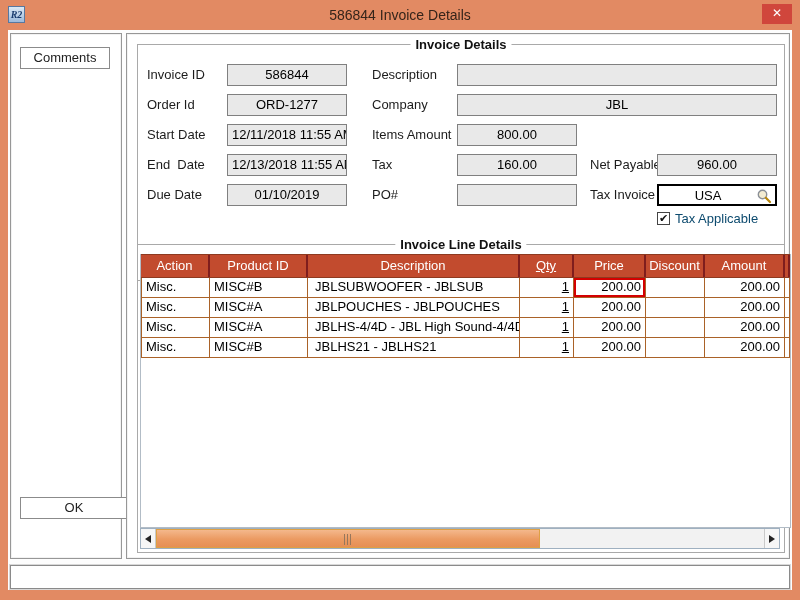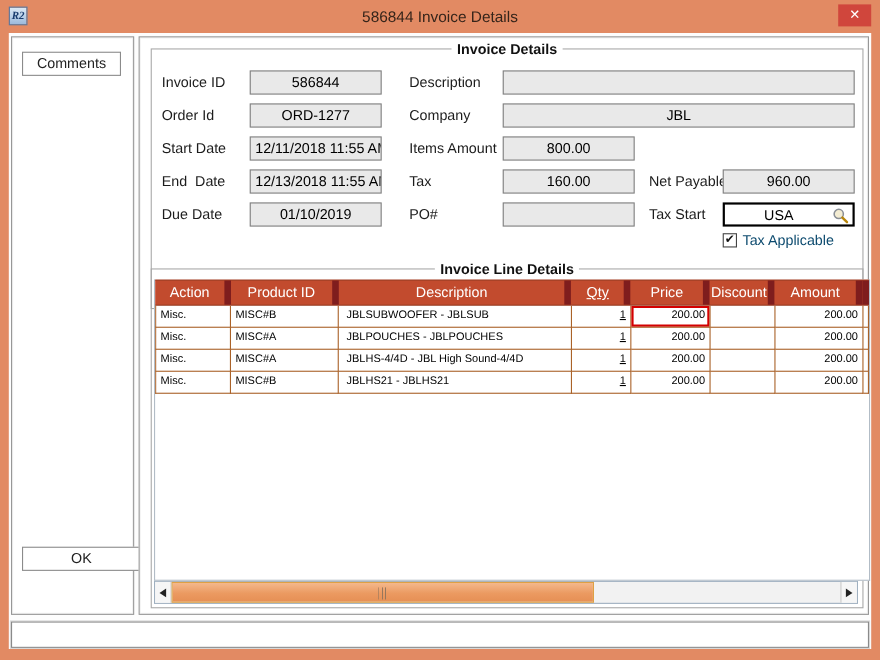--- a/index.html
+++ b/index.html
@@ -54,24 +54,24 @@
   .checkbox { width:13px; height:13px; background:#fff; border:1px solid #444;
     font-size:11px; line-height:11px; text-align:center; color:#111; }
   .checkbox.checked::after { content:"\2714"; }
   .checkbox-label { font-size:13px; color:#0c4a6e; margin-left:5px; }
 
   
   .grid-viewport { position:absolute; left:2px; top:9px; width:651px; height:274px;
     border:1px solid #b2bcc6; border-top:none; background:#fff; overflow:hidden; }
   .thead { display:flex; height:24px; background:#c24b2e; border-top:1px solid #8e3a20; border-bottom:1px solid #8e3a20; }
   .hcell { display:block; height:100%; color:#fff; font-size:13px; text-align:center;
-    line-height:22px; border-right:6px solid #7f1d1d; border-top:1px solid #d playing;
+    line-height:22px; border-right:2px solid #7f1d1d; border-top:1px solid #d playing;
     overflow:hidden; white-space:nowrap; }
   .trow { display:flex; height:20px; background:#fff; }
-  .cell { display:block; height:100%; font-size:10px; color:#000; line-height:18px;
+  .cell { display:block; height:100%; font-size:13px; color:#000; line-height:18px;
     border-right:1px solid #aa6228; border-bottom:1px solid #aa6228; overflow:hidden; white-space:nowrap; }
   .cell.first { border-left:1px solid #aa6228; }
   .cell.sel { box-shadow:inset 0 0 0 2px #d40000; }
   .c0 { width:69px; padding-left:4px; }
   .c1 { width:98px; padding-left:4px; }
   .c2 { width:212px; padding-left:7px; }
   .c3 { width:54px; text-align:right; padding-right:4px;text-decoration:underline; }
   .c4 { width:72px; text-align:right; padding-right:4px; }
   .c5 { width:59px; }
   .c6 { width:80px; text-align:right; padding-right:4px; }
@@ -141,21 +141,21 @@
 
         <div class="flabel r4 lx2 lbl-row">Tax</div>
         <div class="field r4 fx2 w-narrow">160.00</div>
 
         <div class="flabel r5 lx2 lbl-row">PO#</div>
         <div class="field r5 fx2 w-narrow"></div>
 
         <div class="flabel r4 lx3 lbl-row">Net Payable</div>
         <div class="field r4 fx3 w-narrow">960.00</div>
 
-        <div class="flabel r5 lx3 lbl-row">Tax Start</div>
+        <div class="flabel r5 lx3 lbl-row">Tax Invoice</div>
         <div class="field field-active r5 fx3 w-narrow">
           <span>USA</span>
           <svg class="search-icon" viewBox="0 0 16 16">
             <circle cx="6.5" cy="6.5" r="4.2" fill="#f3ecd2" stroke="#8a8f96" stroke-width="1.4"></circle>
             <line x1="9.8" y1="9.8" x2="14" y2="14" stroke="#b8860b" stroke-width="2.2" stroke-linecap="round"></line>
           </svg>
         </div>
 
         <div class="checkbox-row">
           <div class="checkbox checked"></div>

